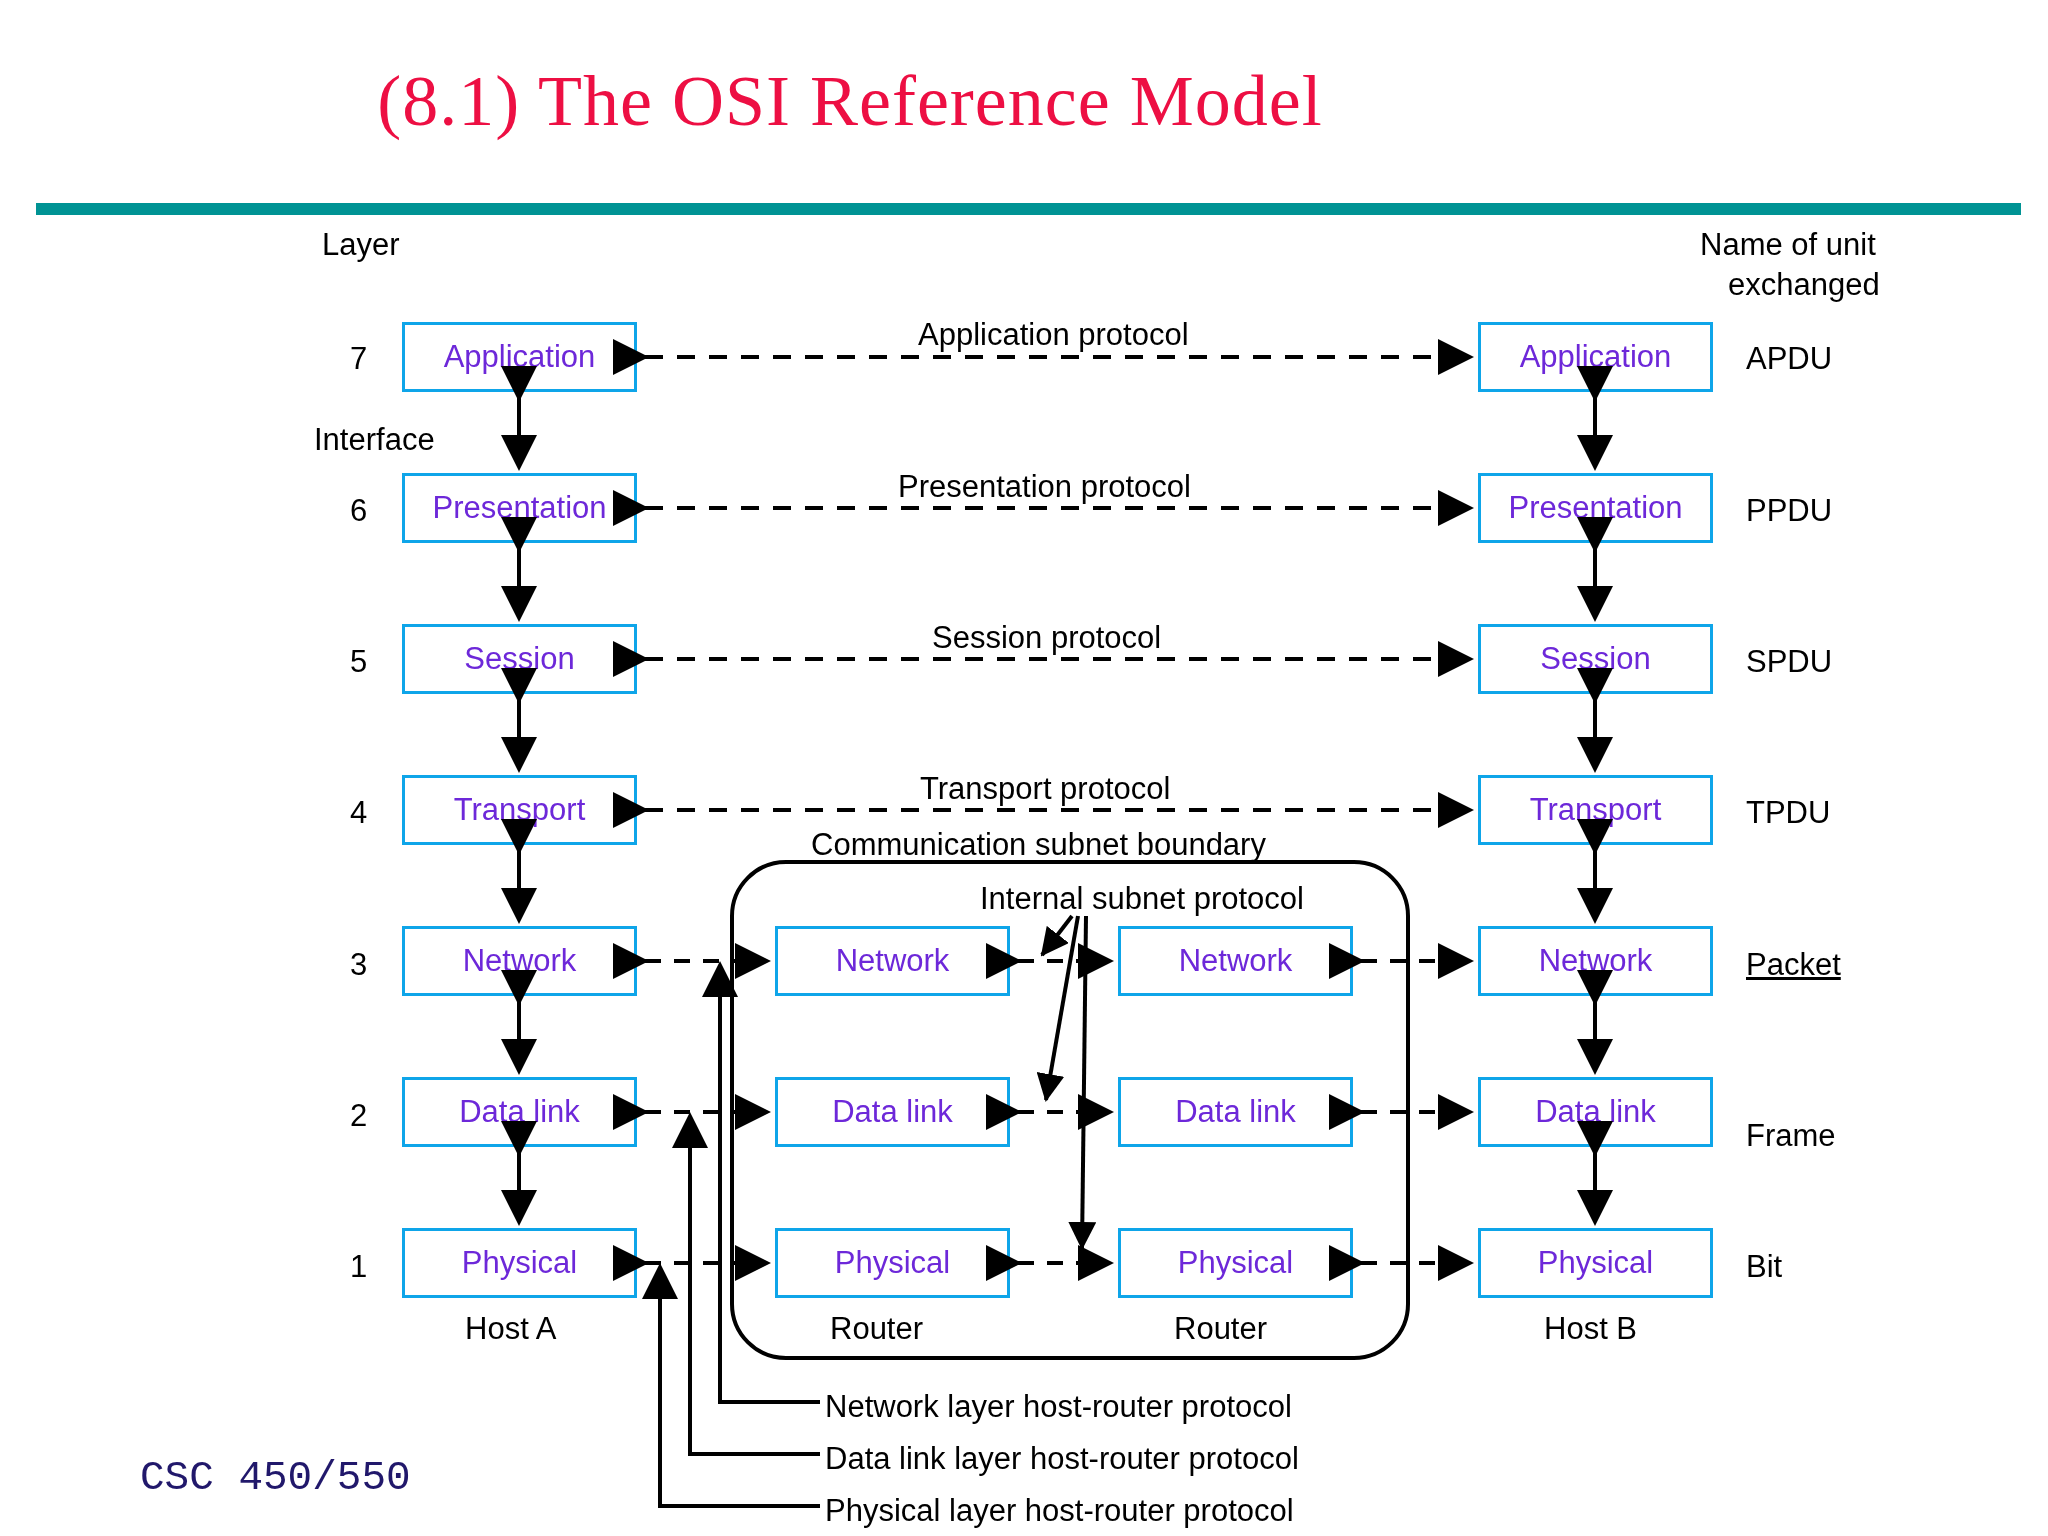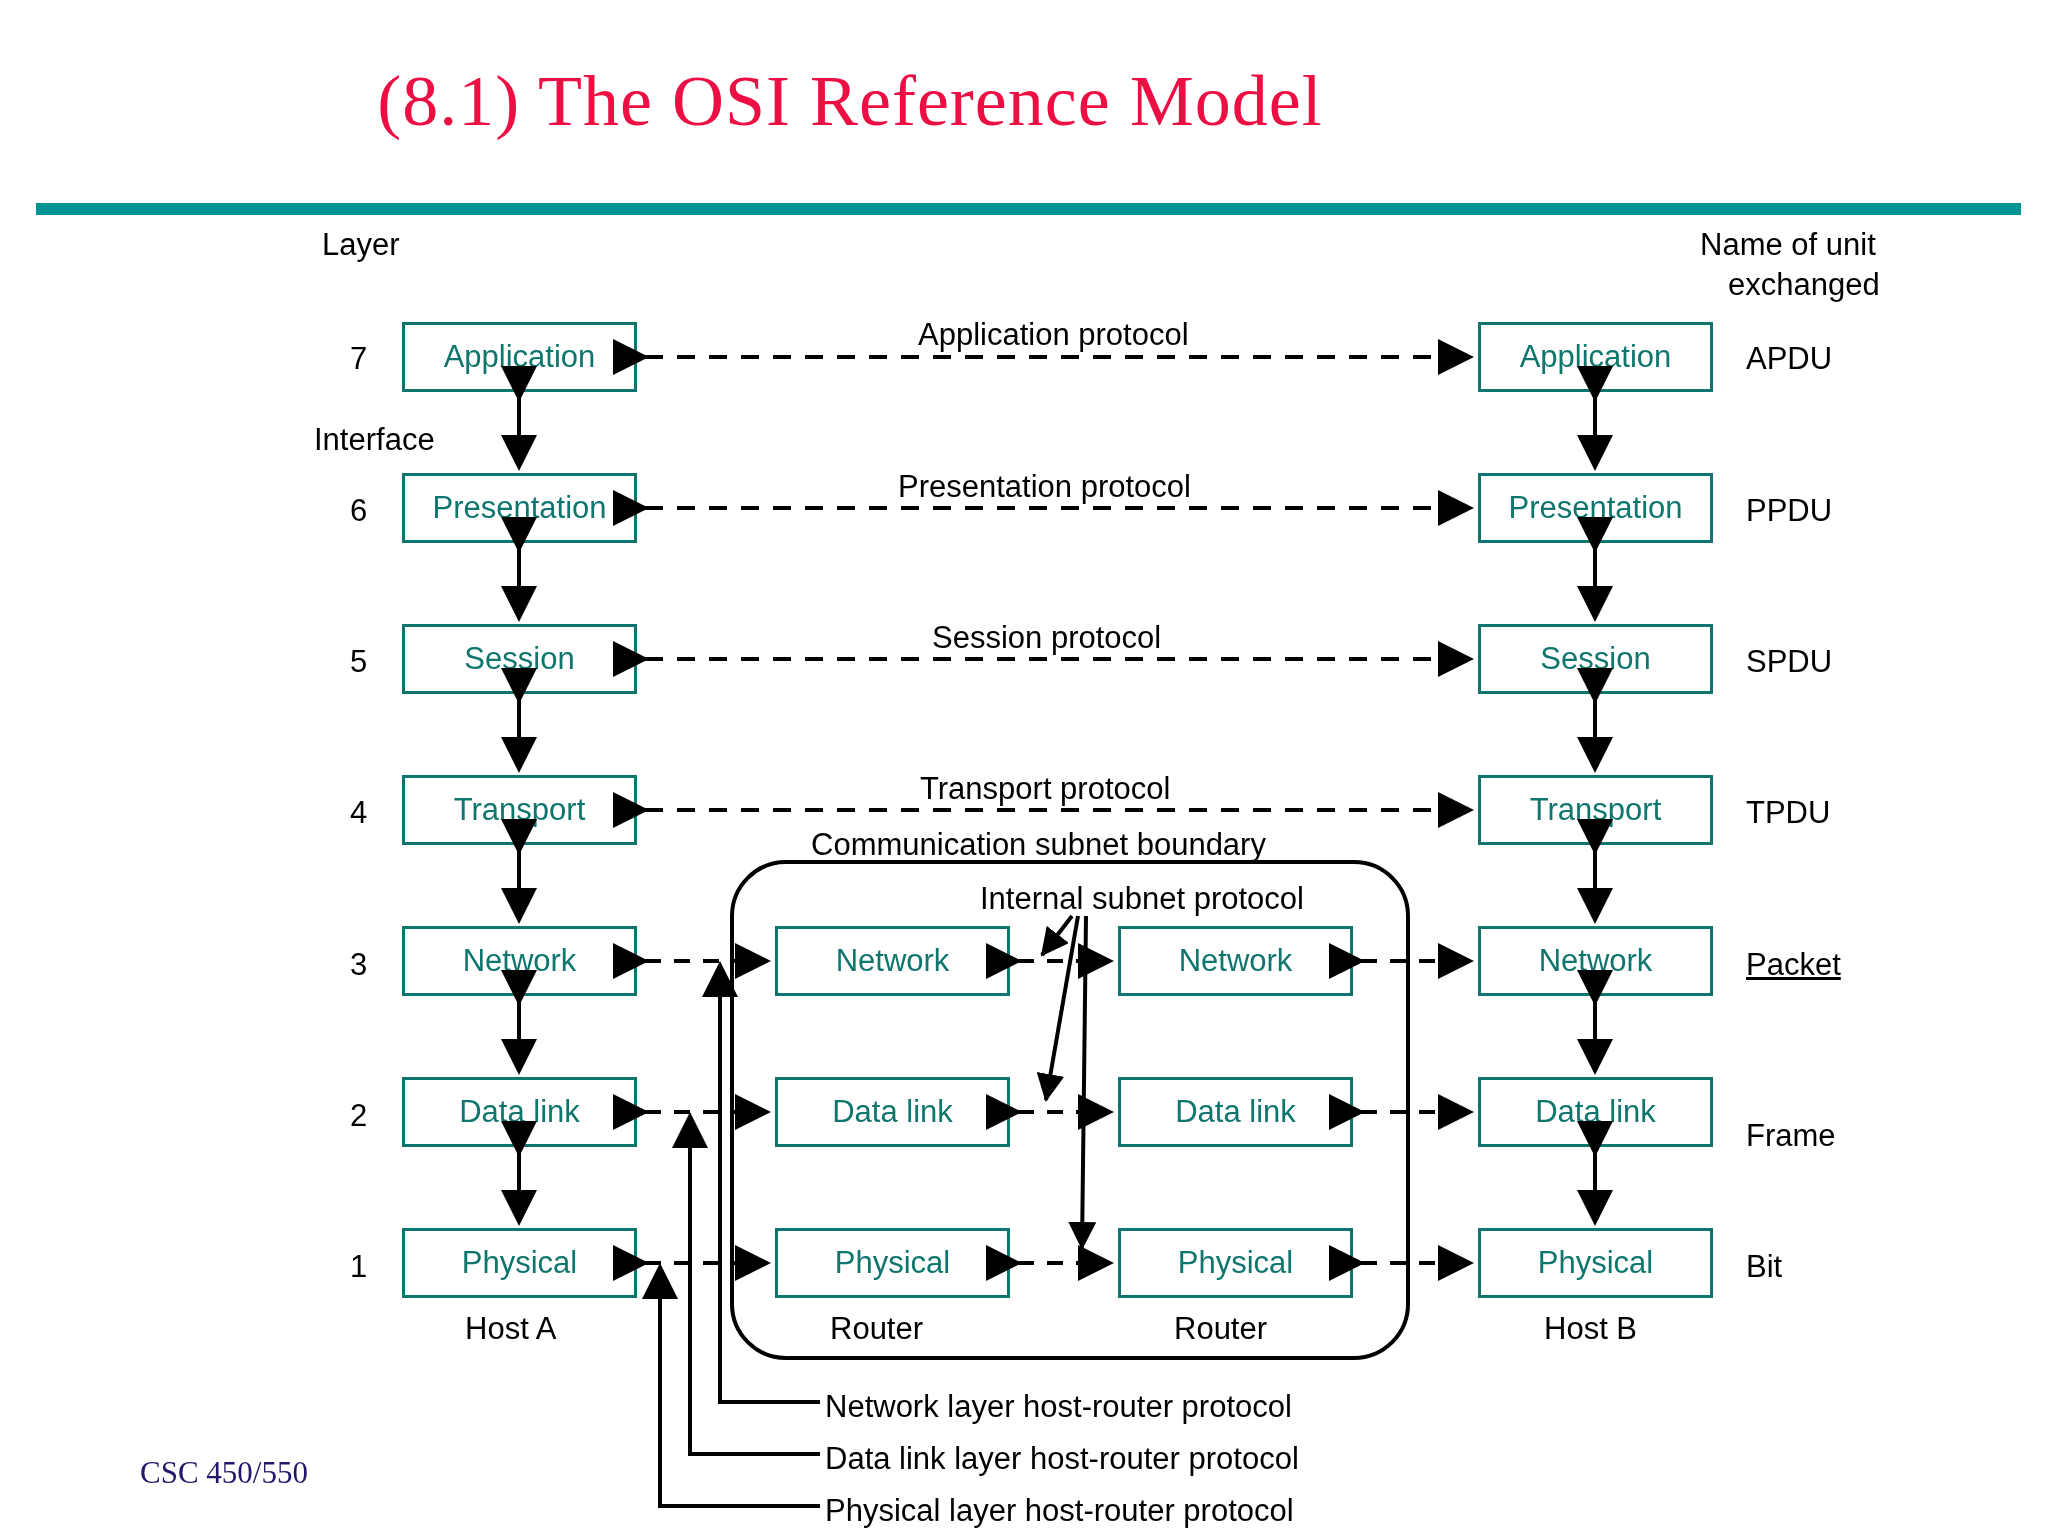--- a/index.html
+++ b/index.html
@@ -18,37 +18,37 @@
     white-space:nowrap;
   }
   #title-rule {
     position:absolute; left:36px; top:203px; width:1985px; height:12px;
     background:#009394;
   }
 
   
   #footer {
     position:absolute; left:140px; top:1455px;
-    font-family:Liberation Serif, serif;
-    font-size:31px; color:#21186B; white-space:nowrap;
+    font-family:Liberation Mono, monospace;
+    font-size:41px; color:#21186B; white-space:nowrap;
   }
 
   
   .dtext {
     position:absolute; color:#000;
     font-family:"Liberation Sans", sans-serif;
     font-size:31px; line-height:1.08; white-space:nowrap;
   }
 
   
   .lbox {
-    position:absolute; border:3px solid #0f766e; background:#fff;
+    position:absolute; border:3px solid #0ea5e9; background:#fff;
     display:flex; align-items:center; justify-content:center;
     font-family:"Liberation Sans", sans-serif;
-    font-size:31px; color:#0f766e; white-space:nowrap;
+    font-size:31px; color:#6d28d9; white-space:nowrap;
   }
 
   
   #subnet {
     position:absolute; left:730px; top:860px; width:680px; height:500px;
     border:4px solid #000; border-radius:56px; background:transparent;
   }
 
   svg.ov { position:absolute; left:0; top:0; width:2048px; height:1536px;
            overflow:visible; pointer-events:none; }

